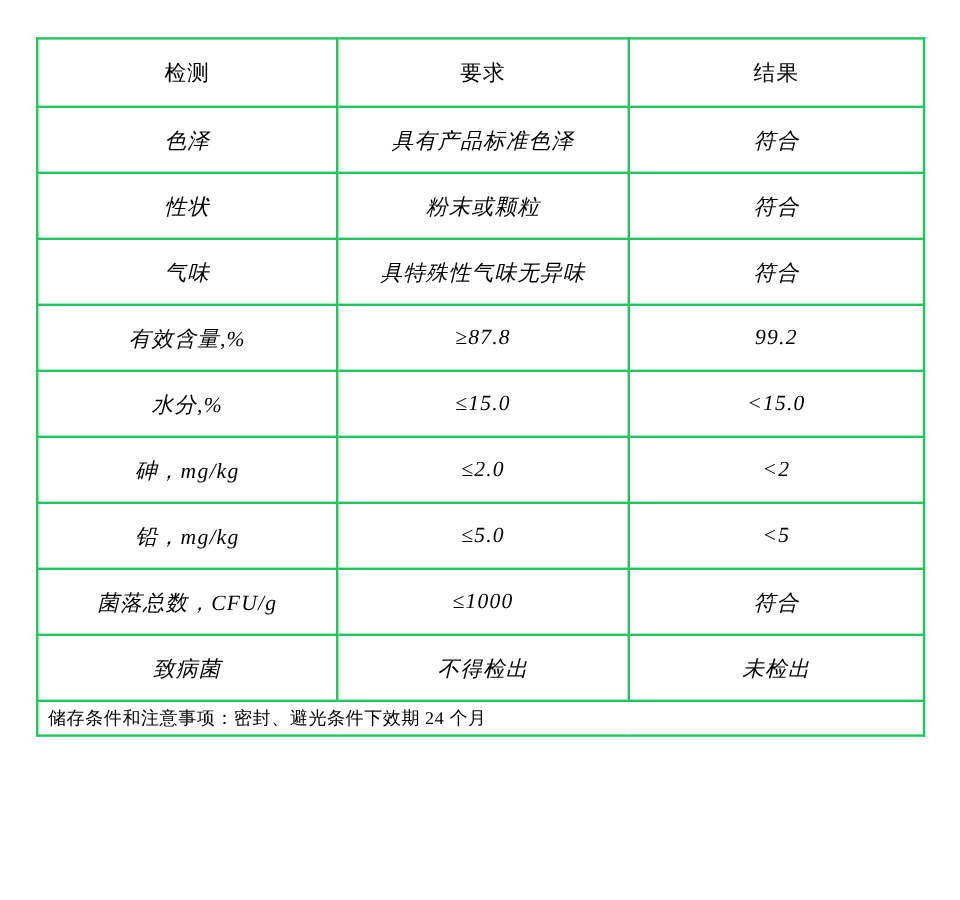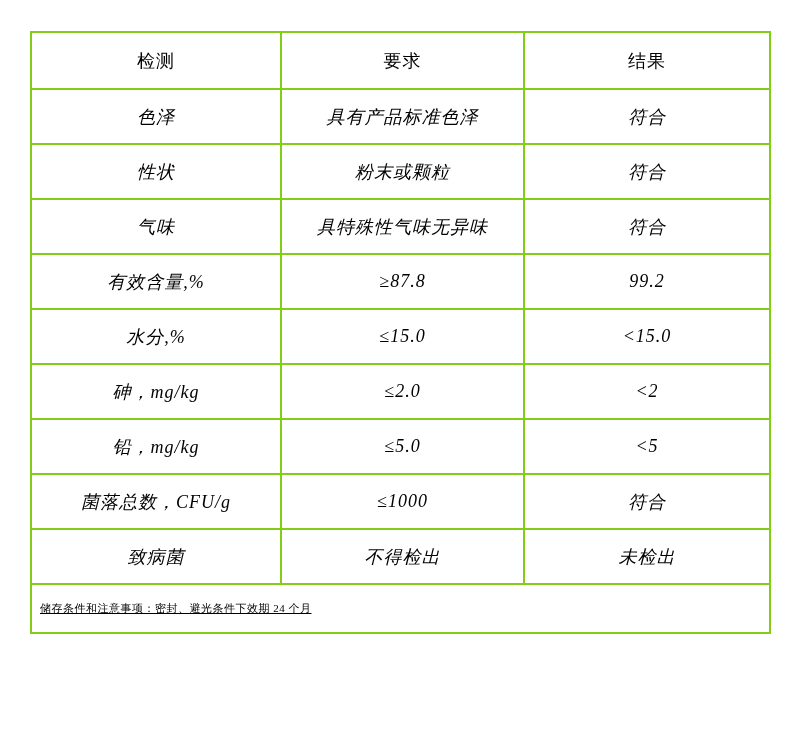--- a/index.html
+++ b/index.html
@@ -19,39 +19,38 @@
   table.spec-table {
     position: absolute;
     left: 30px;
     top: 31px;
     width: 739px;
     border-collapse: collapse;
     table-layout: fixed;
   }
   .spec-table th,
   .spec-table td {
-    border: 2px solid #84cc16;
+    border: 2px solid #22c55e;
     text-align: center;
     vertical-align: middle;
     font-weight: normal;
     font-size: 18px;
     letter-spacing: 1px;
     padding: 0;
     overflow: hidden;
     white-space: nowrap;
   }
   .spec-table thead tr { height: 57px; }
   .spec-table tbody tr { height: 55px; font-style: italic; }
   .spec-table tfoot tr { height: 28px; }
   .spec-table tfoot td {
     text-align: left;
-    font-size: 11px;
+    font-size: 15px;
     letter-spacing: 0.5px;
-    padding: 16px 8px;
-    text-decoration: underline;
+    padding: 4px 8px;
   }
 </style>
 </head>
 <body>
 
 <div class="page">
   <table class="spec-table">
     <colgroup>
       <col style="width:250px">
       <col style="width:243px">

